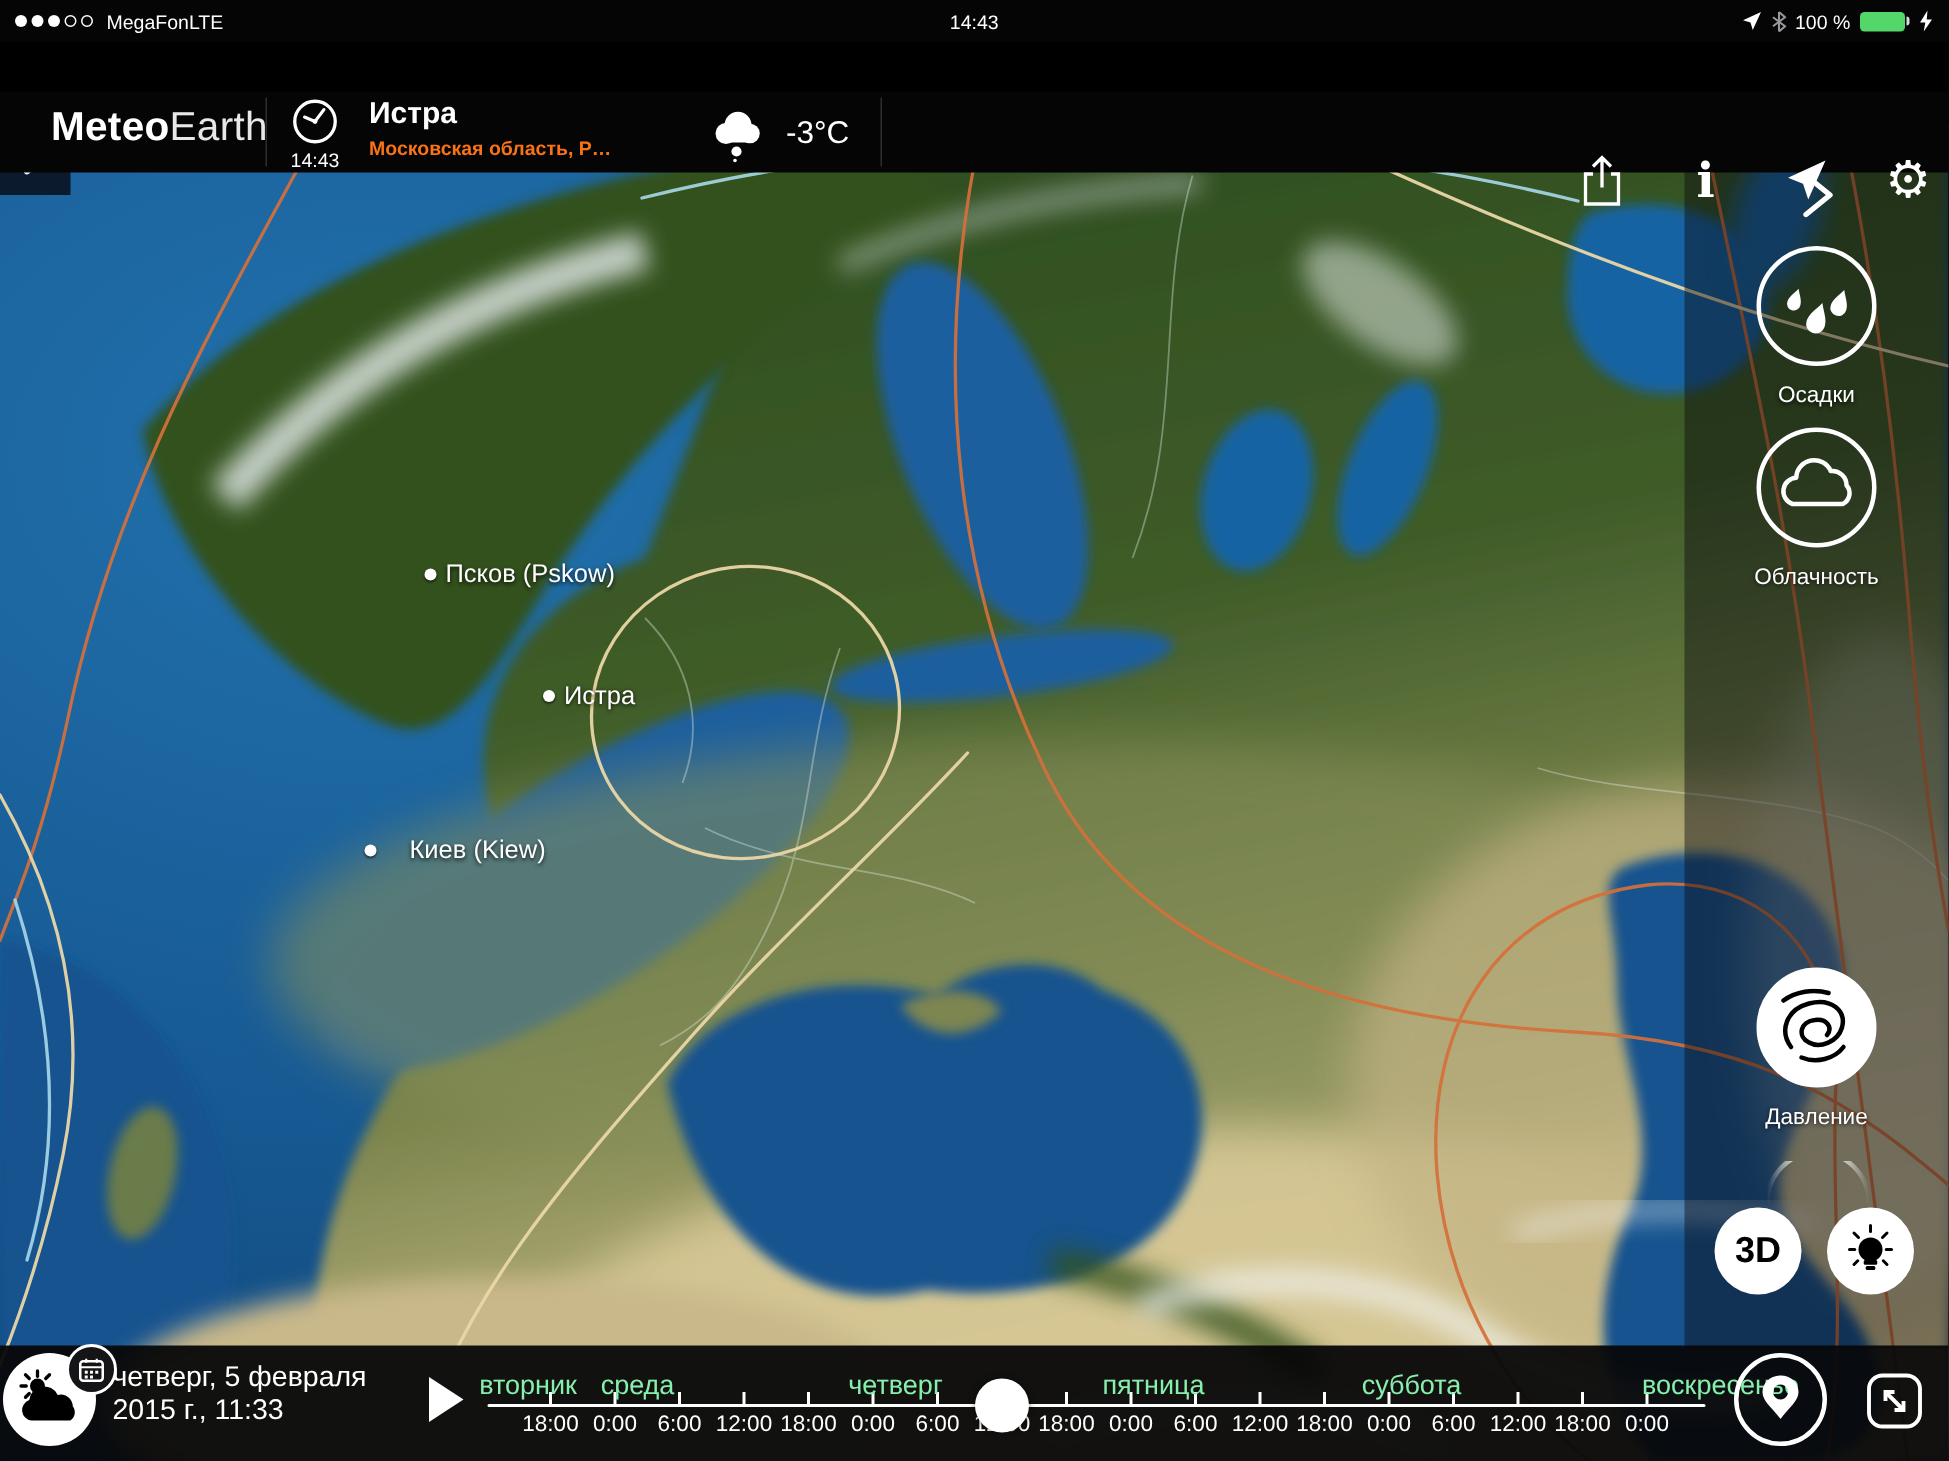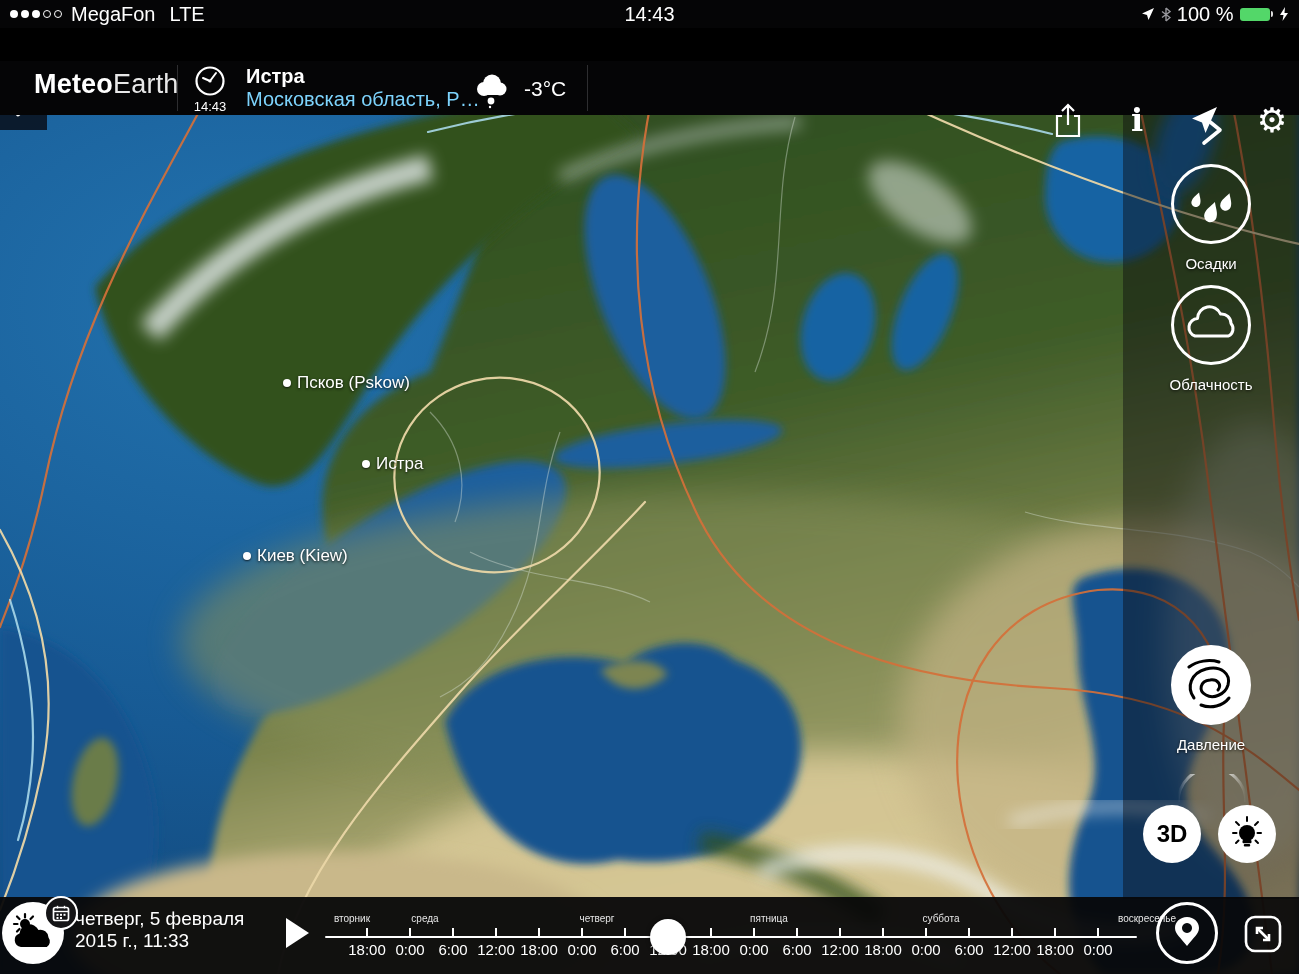--- a/index.html
+++ b/index.html
@@ -2,31 +2,31 @@
 <html><head>
 <meta charset="utf-8">
 <style>
   html,body{margin:0;padding:0;background:#000;}
   body{width:1299px;height:974px;position:relative;overflow:hidden;
        font-family:"Liberation Sans","DejaVu Sans",sans-serif;color:#fff;
        -webkit-font-smoothing:antialiased;}
   .abs{position:absolute;}
   
   #status-bar{top:0;left:0;width:1299px;height:28px;background:#050506;z-index:30;
-    display:flex;align-items:center;font-size:20px;}
+    display:flex;align-items:center;font-size:13px;}
   .sig-dot{width:8px;height:8px;border-radius:50%;margin-right:3px;display:inline-block;}
   .sig-on{background:#fff;} .sig-off{border:1px solid #fff;width:6px;height:6px;}
   
   #header{top:28px;left:0;width:1299px;height:54px;background:#050506;z-index:30;margin-top:33px;}
   .hdr-divider{position:absolute;top:4px;width:1px;height:46px;background:#2e2e30;}
   #app-logo{left:34px;top:8px;font-size:27px;letter-spacing:.2px;}
   #clock-block{left:188px;top:3px;width:44px;text-align:center;}
   #loc-block{left:246px;top:3px;}
   #loc-name{font-size:20px;font-weight:bold;line-height:24px;}
-  #loc-region{font-size:20px;line-height:22px;color:#7dd3fc;}
+  #loc-region{font-size:13px;line-height:22px;color:#f97316;font-weight:bold;}
   #hdr-weather{left:470px;top:6px;display:flex;align-items:center;}
   #hdr-temp{font-size:21px;margin-left:10px;}
   .hdr-icon{top:39px;width:40px;height:40px;display:flex;align-items:center;justify-content:center;cursor:pointer;}
   
   #map-area{top:82px;left:0;width:1299px;height:892px;z-index:1;}
   .city{position:absolute;display:flex;align-items:center;z-index:5;
         text-shadow:0 1px 3px rgba(0,0,0,.85);font-size:17px;}
   .city-dot{width:8px;height:8px;border-radius:50%;background:#fff;margin-right:6px;
         box-shadow:0 1px 2px rgba(0,0,0,.7);}
   
@@ -47,21 +47,21 @@
   
   #bottom-bar{top:897px;left:0;width:1299px;height:77px;background:rgba(7,7,8,.95);z-index:20;}
   #wx-cal-btn{left:2px;top:5px;width:62px;height:62px;border-radius:50%;background:#fff;cursor:pointer;}
   #cal-badge{left:42px;top:-6px;width:30px;height:30px;border-radius:50%;background:#151517;
         border:2px solid #fff;display:flex;align-items:center;justify-content:center;}
   #date-text{left:75px;top:11px;font-size:19px;line-height:22px;}
   #play-btn{left:284px;top:19px;cursor:pointer;}
   #tl-line{left:325px;top:39px;width:812px;height:2px;background:#fff;border-radius:1px;}
   .tl-tick{position:absolute;top:31px;width:2px;height:9px;background:#fff;}
   .tl-time{position:absolute;top:44px;font-size:15px;transform:translateX(-50%);white-space:nowrap;color:#fff;}
-  .tl-day{position:absolute;top:16px;font-size:10px;transform:translateX(-50%);white-space:nowrap;color:#e5e5e5;}
+  .tl-day{position:absolute;top:16px;font-size:18px;transform:translateX(-50%);white-space:nowrap;color:#86efac;}
   #tl-handle{position:absolute;top:22px;width:36px;height:36px;border-radius:50%;background:#fff;
         transform:translateX(-50%);cursor:grab;box-shadow:0 0 4px rgba(0,0,0,.5);}
   #pin-btn{left:1154px;top:3px;cursor:pointer;}
   #fs-btn{left:1242px;top:16px;cursor:pointer;}
   svg{display:block;}
 </style>
 </head>
 <body>
 
 <div id="map-area" class="abs">
@@ -150,37 +150,37 @@
 </svg>
 <div id="city-layer">
       <div class="city" style="left: 283px; top: 291px;">
         <span class="city-dot"></span>
         <span>Псков (Pskow)</span>
       </div>
       <div class="city" style="left: 362px; top: 372px;">
         <span class="city-dot"></span>
         <span>Истра</span>
       </div>
-      <div class="city" style="left: 243px; top: 464px;">
+      <div class="city" style="left: 243px; top: 475px; gap: 16px;">
         <span class="city-dot"></span>
         <span>Киев (Kiew)</span>
       </div>
     </div>
 </div>
 
 <div id="status-bar" class="abs">
   <span style="display:flex;align-items:center;margin-left:10px;">
     <span class="sig-dot sig-on"></span>
       <span class="sig-dot sig-on"></span>
       <span class="sig-dot sig-on"></span>
     <span class="sig-dot sig-off"></span>
       <span class="sig-dot sig-off"></span>
   </span>
   <span style="margin-left:6px;">MegaFon</span>
-  <span style="margin-left:14px;">LTE</span>
+  <span style="">LTE</span>
   <span style="position:absolute;left:0;width:100%;text-align:center;">14:43</span>
   <span style="position:absolute;right:10px;display:flex;align-items:center;gap:6px;">
     <svg width="14" height="14" viewBox="0 0 14 14">
         <path d="M 13,1 L 1,6.5 L 6,8 L 7.5,13 Z" fill="#fff"></path>
       </svg>
     <svg width="10" height="15" viewBox="0 0 10 15">
         <path d="M 5,1 L 5,14 M 5,1 L 9,4.5 L 1,10.5 M 5,14 L 9,10.5 L 1,4.5" stroke="#97979c" stroke-width="1.4" fill="none"></path>
       </svg>
     <span>100 %</span>
     <span style="display:flex;align-items:center;">

